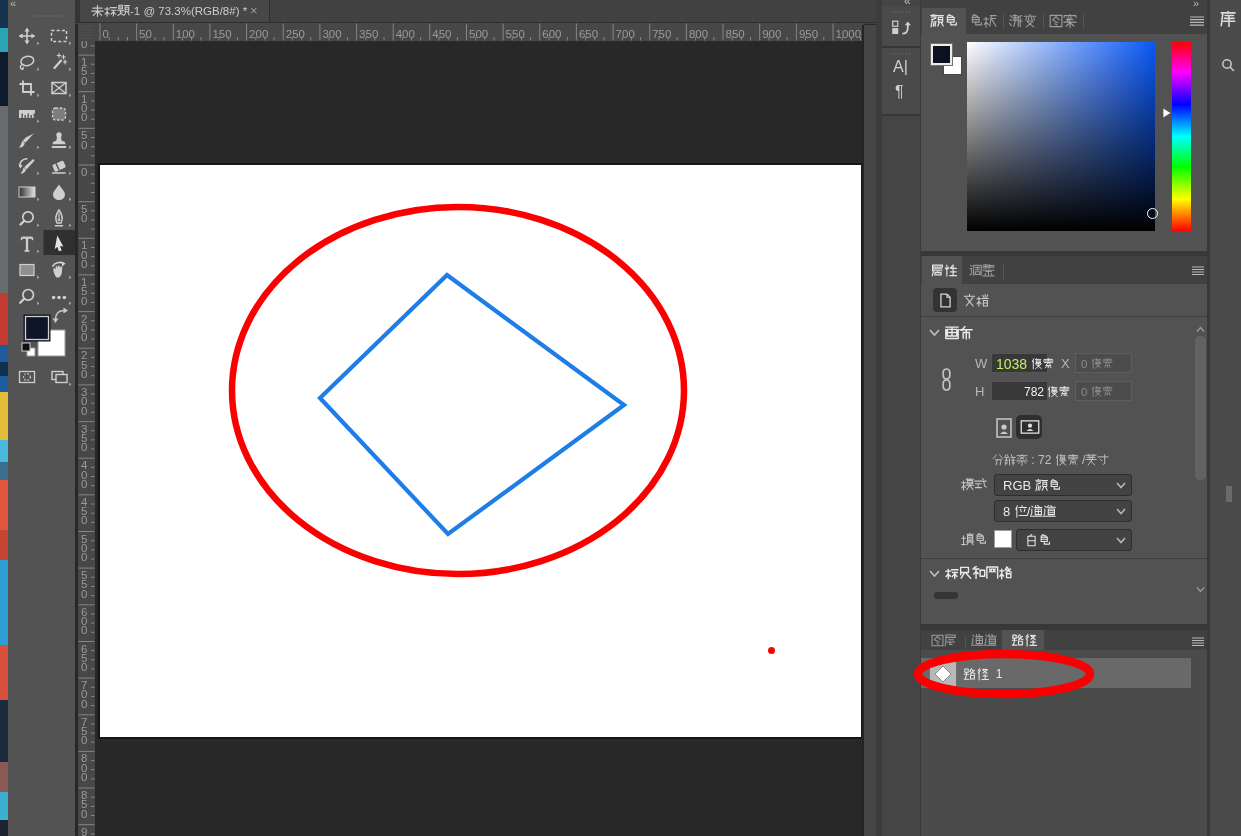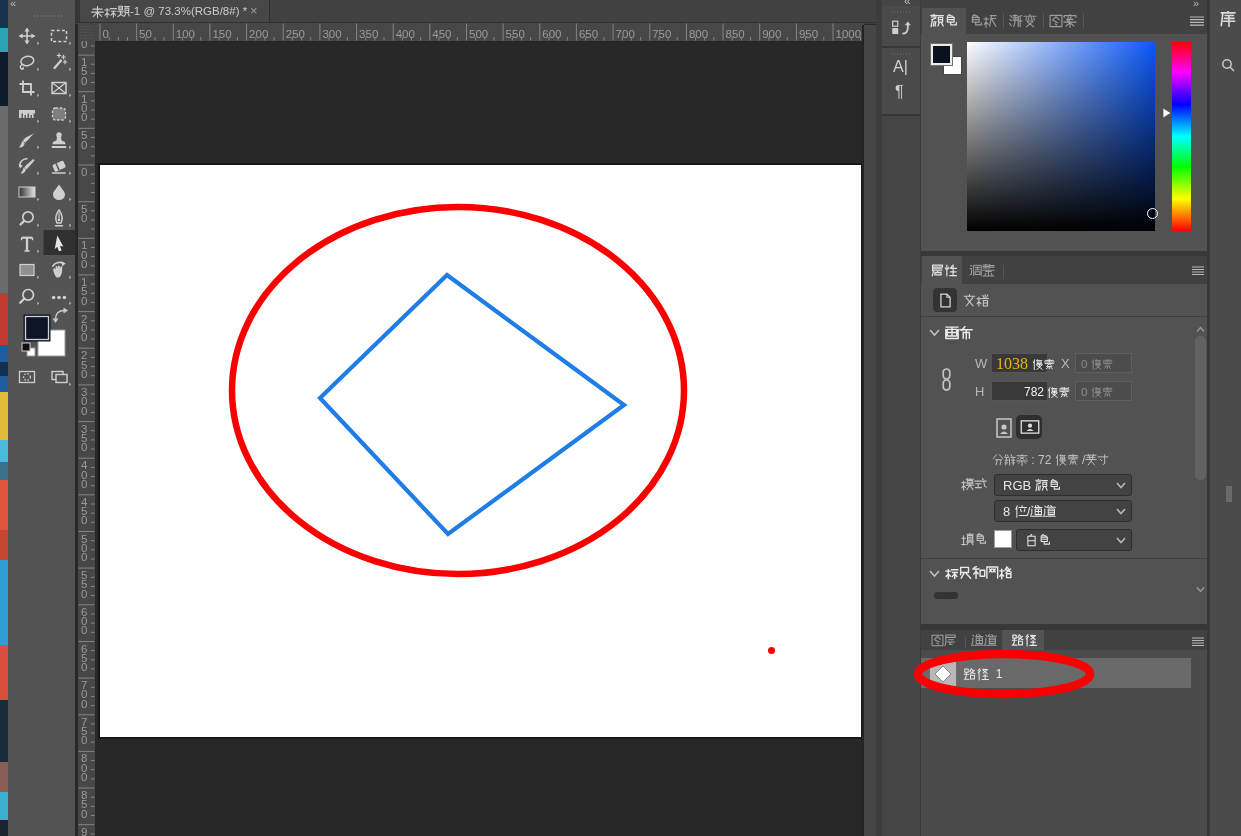--- a/index.html
+++ b/index.html
@@ -1,16 +1,16 @@
 <!DOCTYPE html>
 <html><head><meta charset="utf-8"><style>
 html,body{margin:0;padding:0;}
 body{font-family:"Liberation Sans",sans-serif;}
 #root{position:relative;width:1241px;height:836px;overflow:hidden;background:#282828;}
-.fx{position:absolute;display:flex;align-items:flex-end;white-space:nowrap;line-height:0;}
+.fx{position:absolute;display:flex;align-items:flex-start;white-space:nowrap;line-height:0;}
 </style></head><body>
 <div id="root">
 <div style="position:absolute;left:0px;top:0px;width:8px;height:28px;background:#16324f;"></div>
 <div style="position:absolute;left:0px;top:28px;width:8px;height:24px;background:#2aa3b4;"></div>
 <div style="position:absolute;left:0px;top:52px;width:8px;height:54px;background:#0e1b2d;"></div>
 <div style="position:absolute;left:0px;top:106px;width:8px;height:187px;background:#696c6f;"></div>
 <div style="position:absolute;left:0px;top:293px;width:8px;height:52px;background:#c23a31;"></div>
 <div style="position:absolute;left:0px;top:345px;width:8px;height:17px;background:#1f5c9e;"></div>
 <div style="position:absolute;left:0px;top:362px;width:8px;height:14px;background:#10304f;"></div>
 <div style="position:absolute;left:0px;top:376px;width:8px;height:16px;background:#1f5c9e;"></div>
@@ -376,21 +376,21 @@
 <div style="position:absolute;left:921px;top:316px;width:286px;height:1px;background:#404040;"></div>
 <svg style="position:absolute;left:929px;top:328px" width="11" height="9">
       <path d="M1,2 L5.5,7 L10,2" fill="none" stroke="#c0c0c0" stroke-width="1.6"></path>
     </svg>
 <div style="position:absolute;left:945px;top:326px;line-height:0"><svg width="28" height="14" viewBox="0 0 200 100" preserveAspectRatio="none">
         <path d="M6,8 L94,8M50,8 L50,72M16,24 L84,24M16,24 L16,72M84,24 L84,72M16,47 L84,47M16,72 L84,72M6,24 L6,90M94,24 L94,90M6,90 L94,90M142,4 L120,32M106,26 L194,26M130,44 L130,88M130,46 L174,46M174,46 L174,88M152,26 L152,92" stroke="#eaeaea" stroke-width="10.5" fill="none" stroke-linecap="round" stroke-linejoin="round"></path>
       </svg></div>
 <div style="position:absolute;left:975px;top:356px;font-size:13px;color:#b8b8b8;font-weight:normal;white-space:nowrap;">W</div>
 <div style="position:absolute;left:991px;top:353px;width:57px;height:20px;background:#383838;border:1px solid #555555;box-sizing:border-box;"></div>
 <div class="fx" style="left:996px;top:358px;height:12px;">
-      <span style="font-size:16px;color:#eab308;line-height:12px;font-family:Liberation Serif, serif;">1038&nbsp;</span>
+      <span style="font-size:14px;color:#bef264;line-height:12px;">1038&nbsp;</span>
       <svg width="23.0" height="11.5" viewBox="0 0 200 100" preserveAspectRatio="none">
         <path d="M24,6 L12,32M20,22 L20,94M50,4 L42,14M40,14 L86,14M46,26 L80,26M46,26 L46,40M80,26 L80,40M46,40 L80,40M38,50 L90,50M64,40 L64,62M84,56 L40,92M44,58 L66,72M66,72 L90,92M150,2 L150,24M114,12 L186,12M108,26 L192,26M114,40 L186,40M148,42 L132,58M152,42 L168,56M128,66 L172,66M150,66 L150,84M134,74 L124,86M166,74 L176,86" stroke="#f0f0f0" stroke-width="8" fill="none" stroke-linecap="round" stroke-linejoin="round"></path>
       </svg>
     </div>
 <div style="position:absolute;left:1061px;top:356px;font-size:13px;color:#b8b8b8;font-weight:normal;white-space:nowrap;">X</div>
 <div style="position:absolute;left:1075px;top:353px;width:57px;height:20px;background:#4c4c4c;border:1px solid #5e5e5e;box-sizing:border-box;"></div>
 <div class="fx" style="left:1081px;top:358px;height:12px;">
       <span style="font-size:11.5px;color:#8c8c8c;line-height:12px;">0&nbsp;</span>
       <svg width="22" height="11" viewBox="0 0 200 100" preserveAspectRatio="none">
         <path d="M24,6 L12,32M20,22 L20,94M50,4 L42,14M40,14 L86,14M46,26 L80,26M46,26 L46,40M80,26 L80,40M46,40 L80,40M38,50 L90,50M64,40 L64,62M84,56 L40,92M44,58 L66,72M66,72 L90,92M150,2 L150,24M114,12 L186,12M108,26 L192,26M114,40 L186,40M148,42 L132,58M152,42 L168,56M128,66 L172,66M150,66 L150,84M134,74 L124,86M166,74 L176,86" stroke="#8c8c8c" stroke-width="8" fill="none" stroke-linecap="round" stroke-linejoin="round"></path>

